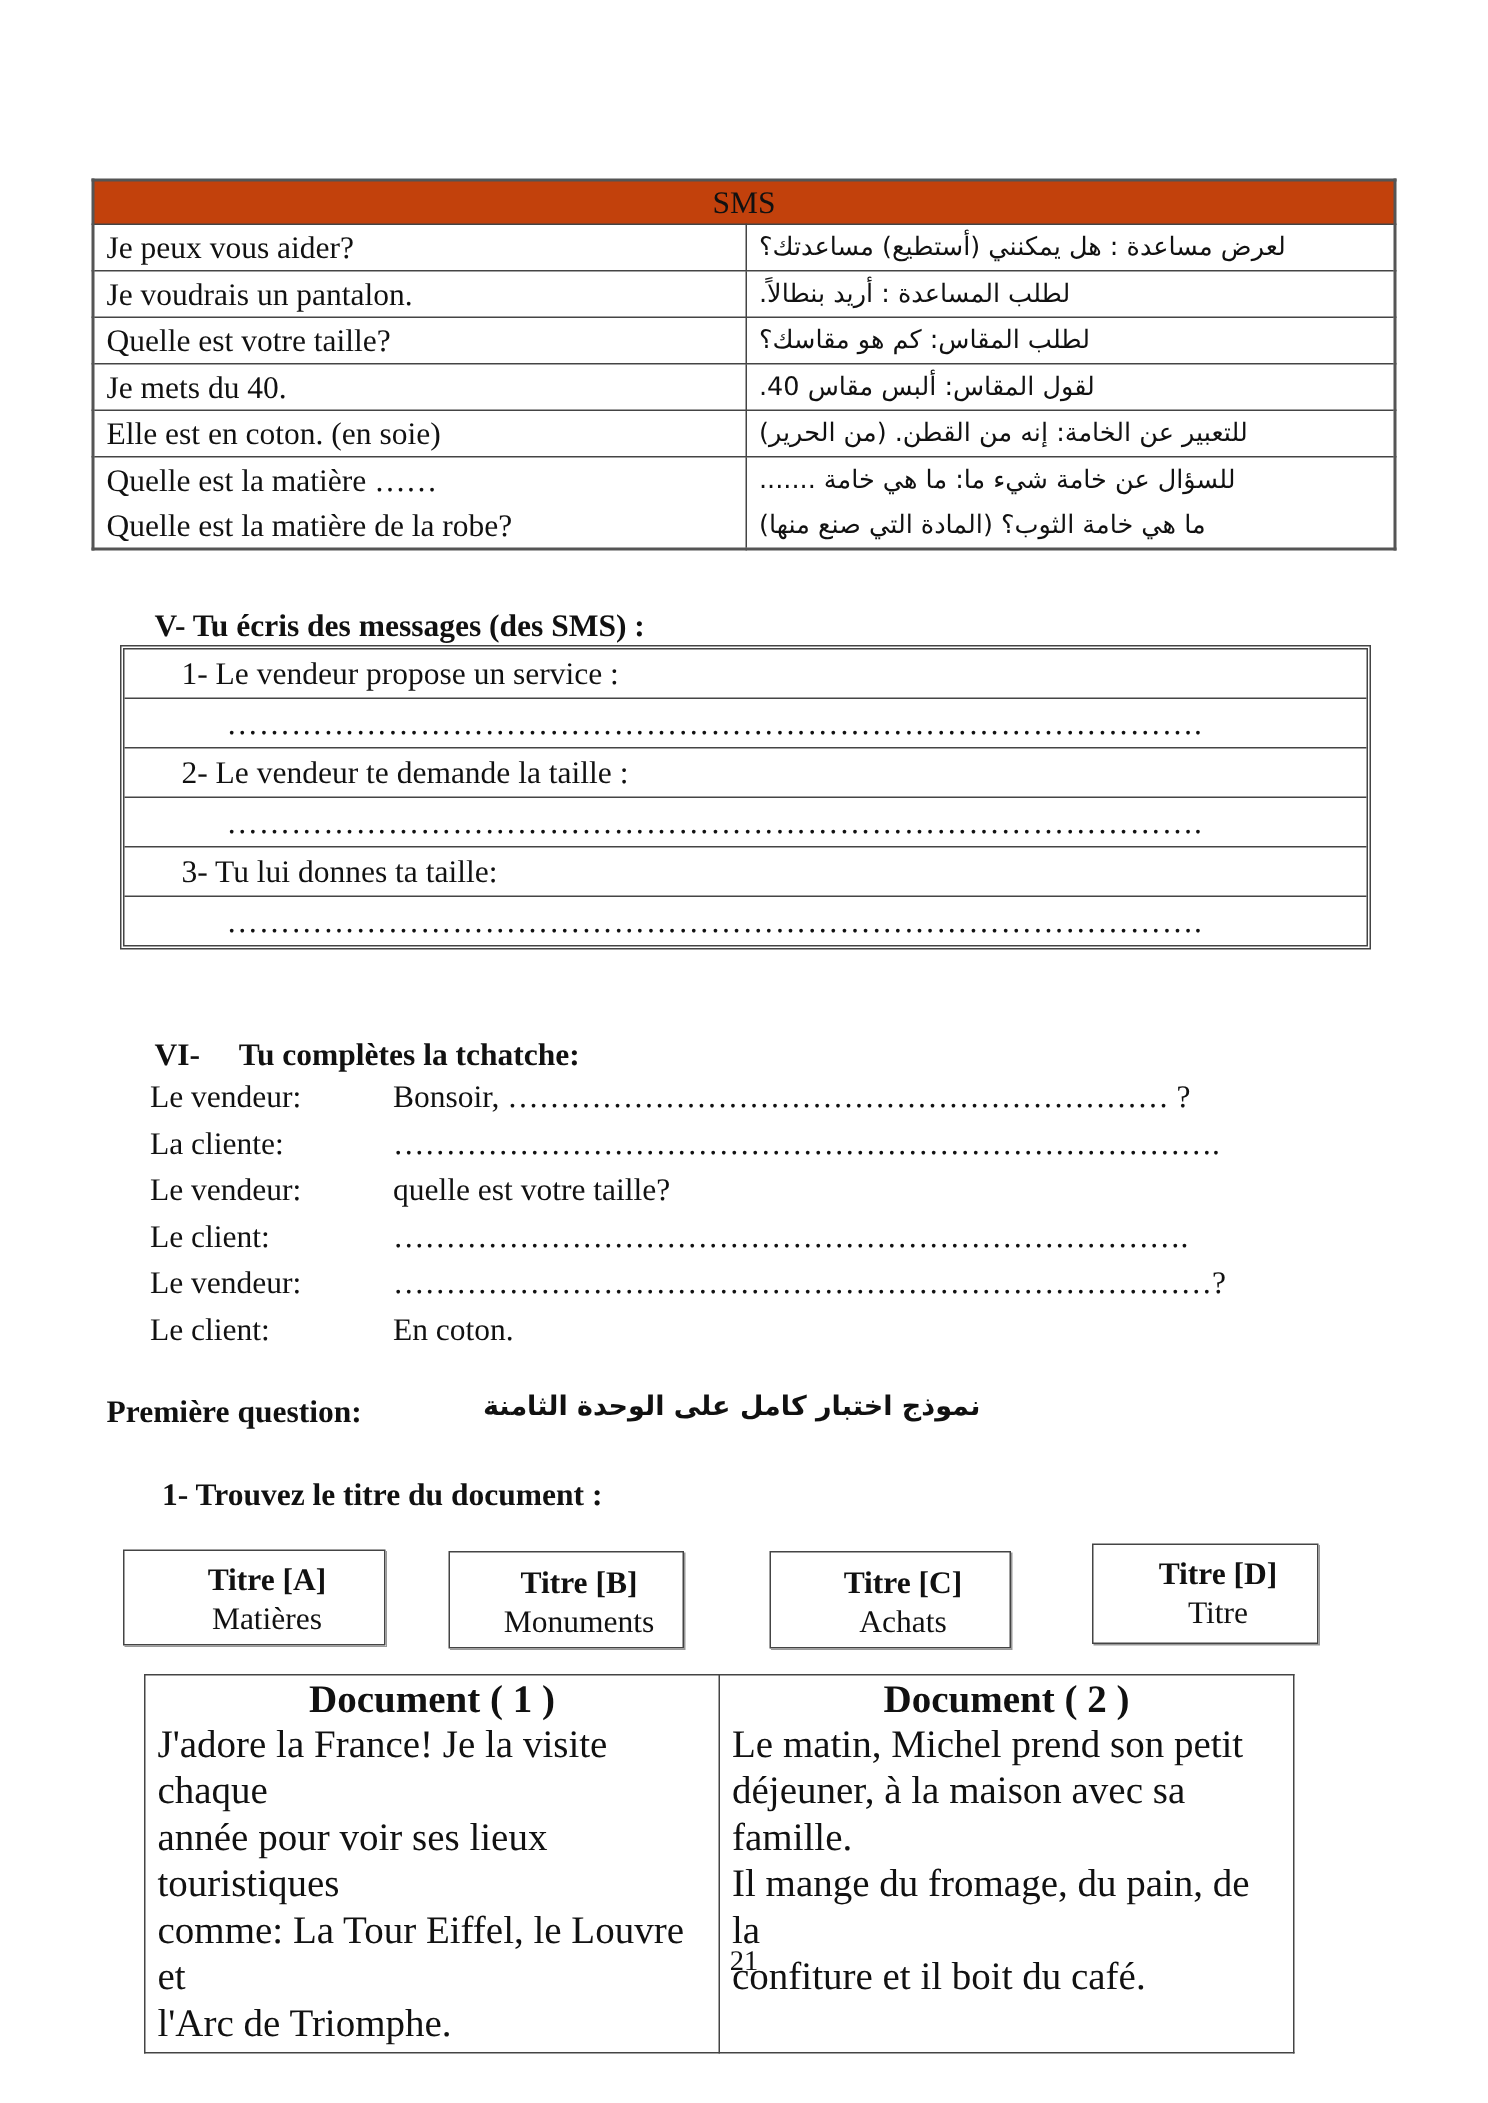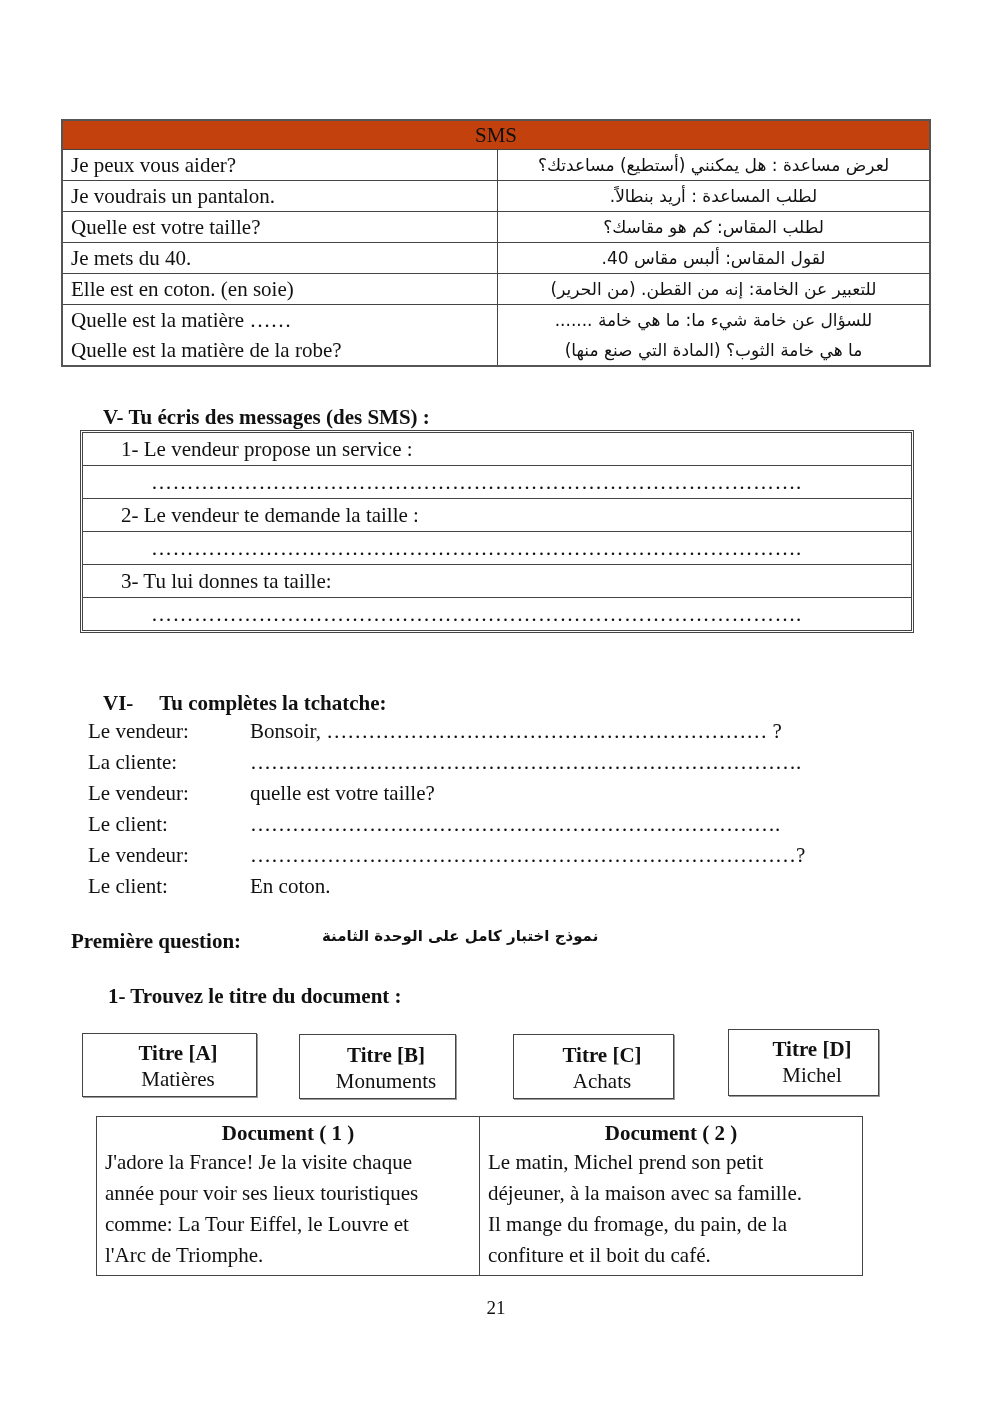--- a/index.html
+++ b/index.html
@@ -11,48 +11,48 @@
 
   
   .sms-table {
     left:61px; top:119px; width:870px;
     border-collapse:collapse; border:2px solid #555;
     font-size:21px;
   }
   .sms-table td, .sms-table th { border:1px solid #444; padding:0 8px; height:30px; line-height:30px; }
   .sms-table th { background:#c2410c; font-weight:normal; text-align:center; height:28px; line-height:28px; }
   .sms-table td.fr { width:418px; }
-  .sms-table td.ar { direction:rtl; text-align:center; font-family:"DejaVu Sans", sans-serif; font-size:17px; }
+  .sms-table td.ar { direction:rtl; text-align:left; font-family:"DejaVu Sans", sans-serif; font-size:17px; }
   .sms-table td.multi { line-height:30px; }
 
   .heading { font-weight:bold; font-size:21px; }
 
   
   .msg-box {
     left:80px; top:430px; width:828px;
     border:3px double #444;
   }
   .msg-row { height:32px; border-bottom:1px solid #444; font-size:21px; line-height:32px; }
   .msg-row:last-child { border-bottom:none; }
   .msg-row .q { padding-left:38px;text-align:center; }
   .msg-row .dots { padding-left:68px; letter-spacing:0.5px; }
 
   
   .chat { left:88px; top:716px; font-size:21px; }
   .chat-line { display:flex; height:31px; line-height:31px; }
-  .chat-line .speaker { width:162px; }
+  .chat-line .speaker { width:162px;margin-left:12px; }
 
   
   .tbox { border:1px solid #444; text-align:center; font-size:21px; line-height:26px; box-shadow:1px 1px 0 #999;padding-left:17px; }
   .tbox .tt { font-weight:bold; }
 
   
   .doc-table {
     left:96px; top:1116px; width:767px; border-collapse:collapse;
-    border:1px solid #444; font-size:21px;
+    border:1px solid #444; font-size:26px;
   }
   .doc-table td { border:1px solid #444; vertical-align:top; padding:2px 8px 4px 8px; line-height:31px; width:50%; }
   .doc-table .dt { font-weight:bold; text-align:center; display:block; line-height:28px; }
 
   .page-num { left:0; width:992px; top:1297px; text-align:center; font-size:19px; }
 </style>
 </head>
 <body>
 
 <table class="abs sms-table">
@@ -125,38 +125,38 @@
       <span class="speaker">Le vendeur:</span>
       <span>……………………………………………………………………?</span>
     </div>
   <div class="chat-line">
       <span class="speaker">Le client:</span>
       <span>En coton.</span>
     </div>
 </div>
 
 <div class="abs heading" style="left:71px; top:929px;">Première question:</div>
-<div class="abs" style="left:322px; top:927px; direction:rtl; font-family:'DejaVu Sans', sans-serif; font-weight:bold; font-size:15px;text-align:center;">نموذج اختبار كامل على الوحدة الثامنة</div>
+<div class="abs" style="left:322px; top:927px; direction:rtl; font-family:'DejaVu Sans', sans-serif; font-weight:bold; font-size:18px;text-align:center;">نموذج اختبار كامل على الوحدة الثامنة</div>
 <div class="abs heading" style="left:108px; top:984px;">1- Trouvez le titre du document :</div>
 
 <div class="abs tbox" style="left:82px; top:1033px; width:175px; height:64px; padding-top:6px; box-sizing:border-box;">
   <div class="tt">Titre [A]</div>
   <div>Matières</div>
 </div>
 <div class="abs tbox" style="left:299px; top:1034px; width:157px; height:65px; padding-top:7px; box-sizing:border-box;">
   <div class="tt">Titre [B]</div>
   <div>Monuments</div>
 </div>
 <div class="abs tbox" style="left:513px; top:1034px; width:161px; height:65px; padding-top:7px; box-sizing:border-box;">
   <div class="tt">Titre [C]</div>
   <div>Achats</div>
 </div>
 <div class="abs tbox" style="left:728px; top:1029px; width:151px; height:67px; padding-top:6px; box-sizing:border-box;">
   <div class="tt">Titre [D]</div>
-  <div>Michel</div>
+  <div>Titre</div>
 </div>
 
 <table class="abs doc-table">
   <tbody>
       <tr>
     <td>
       <span class="dt">Document ( 1 )</span>
       <div>J'adore la France! Je la visite chaque</div>
       <div>année pour voir ses lieux touristiques</div>
       <div>comme: La Tour Eiffel, le Louvre et</div>

